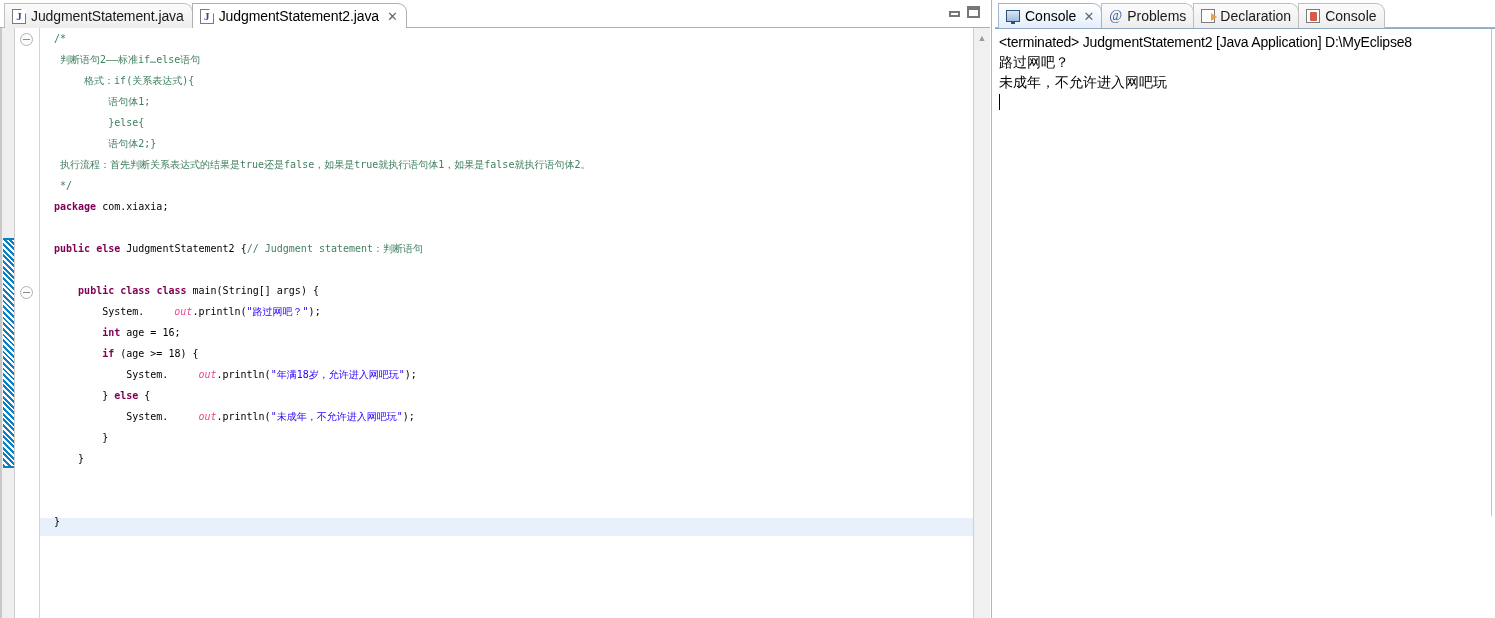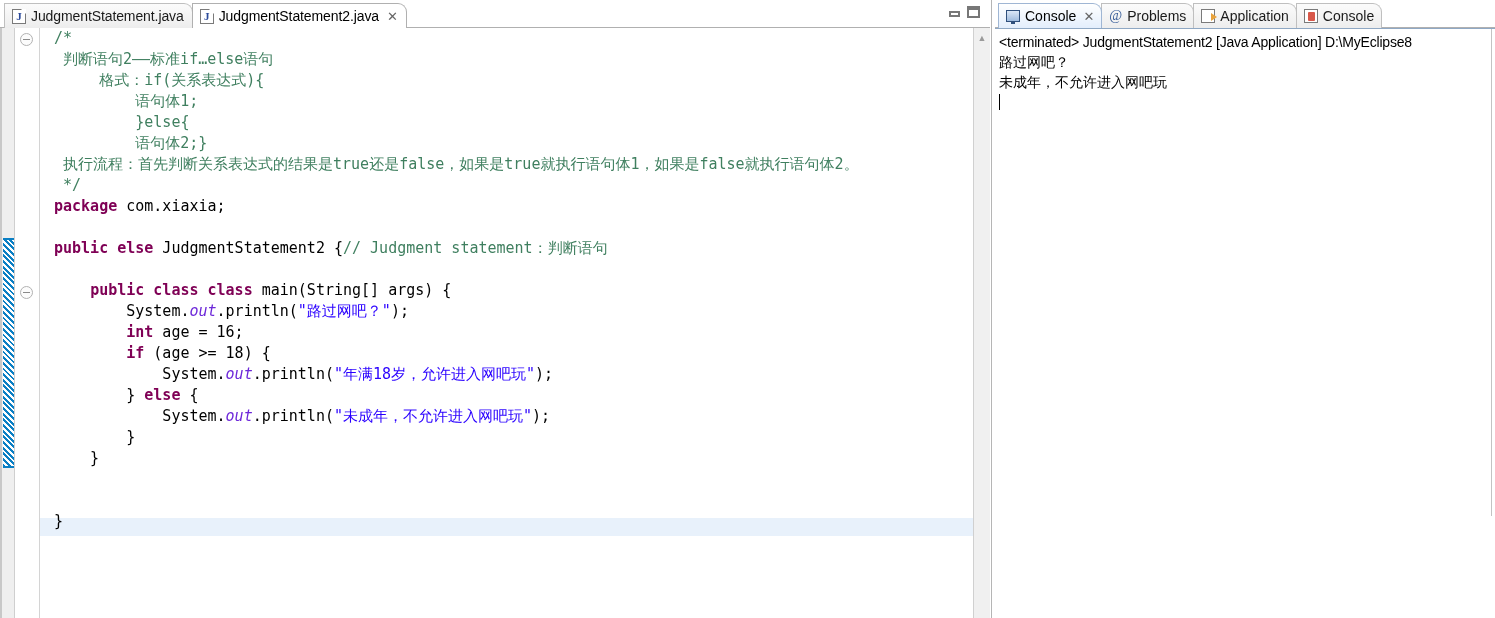--- a/index.html
+++ b/index.html
@@ -222,31 +222,31 @@
   .current-line {
     position: absolute;
     left: 0; right: 0;
     height: 18px;
     background: #e8f1fb;
   }
   pre.code {
     margin: 0;
     padding: 0 0 0 14px;
     font-family: "DejaVu Sans Mono", "Liberation Mono", monospace;
-    font-size: 15px;
+    font-size: 10px;
     line-height: 21px;
     color: #000000;
     position: relative;
     white-space: pre;
     tab-size: 4;
   }
   .k   { color: #7f0055; font-weight: bold; }   
   .cm  { color: #3f7f5f; }                      
   .st  { color: #2a00ff; }                      
-  .fld { color: #6d28d9; font-style: italic; }
+  .fld { color: #ec4899; font-style: italic; margin-left: 30px; }
 
   
   .vscroll {
     width: 16px;
     background: #f0f0f0;
     border-left: 1px solid #d0d0d0;
     flex: none;
     position: relative;
   }
   .vscroll .sb-arrow {
@@ -508,21 +508,21 @@
         <span class="closex">✕</span>
       </div>
 
       <div class="ctab inactive">
         <span class="ico-javadoc">@</span>
         <span class="tab-label">Problems</span>
       </div>
 
       <div class="ctab inactive">
         <span class="ico-decl"></span>
-        <span class="tab-label">Application</span>
+        <span class="tab-label">Declaration</span>
       </div>
 
       <div class="ctab inactive">
         <span class="ico-prob"></span>
         <span class="tab-label">Console</span>
       </div>
     </div>
 
     <div class="console-body">
       <div class="console-text"><span class="line1">&lt;terminated&gt; JudgmentStatement2 [Java Application] D:\MyEclipse8</span>

